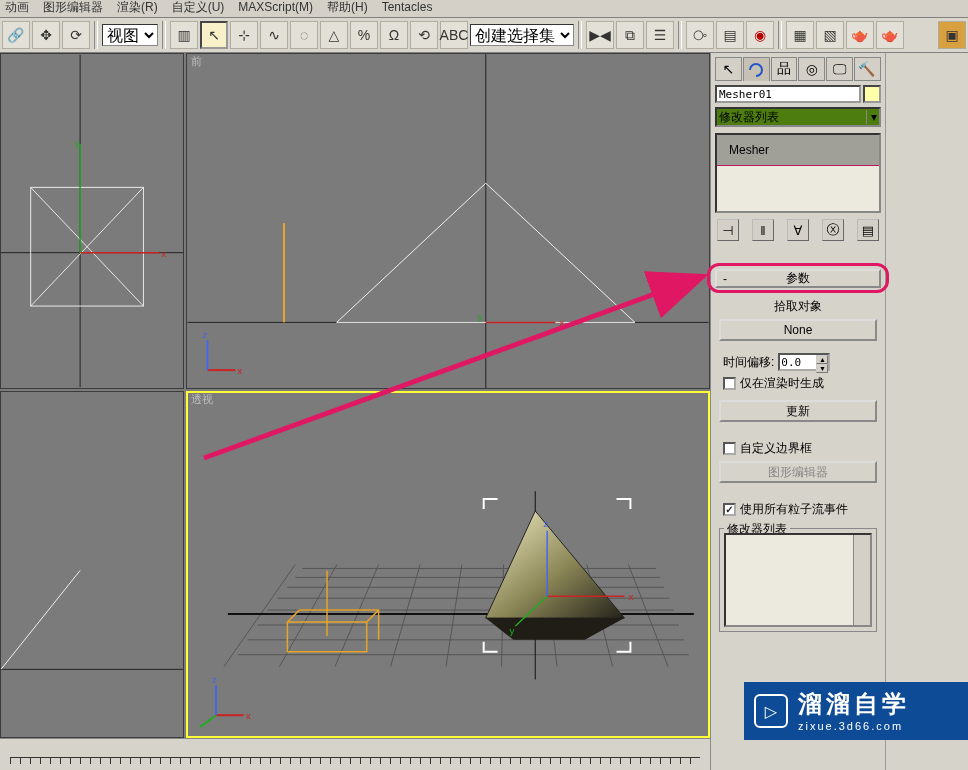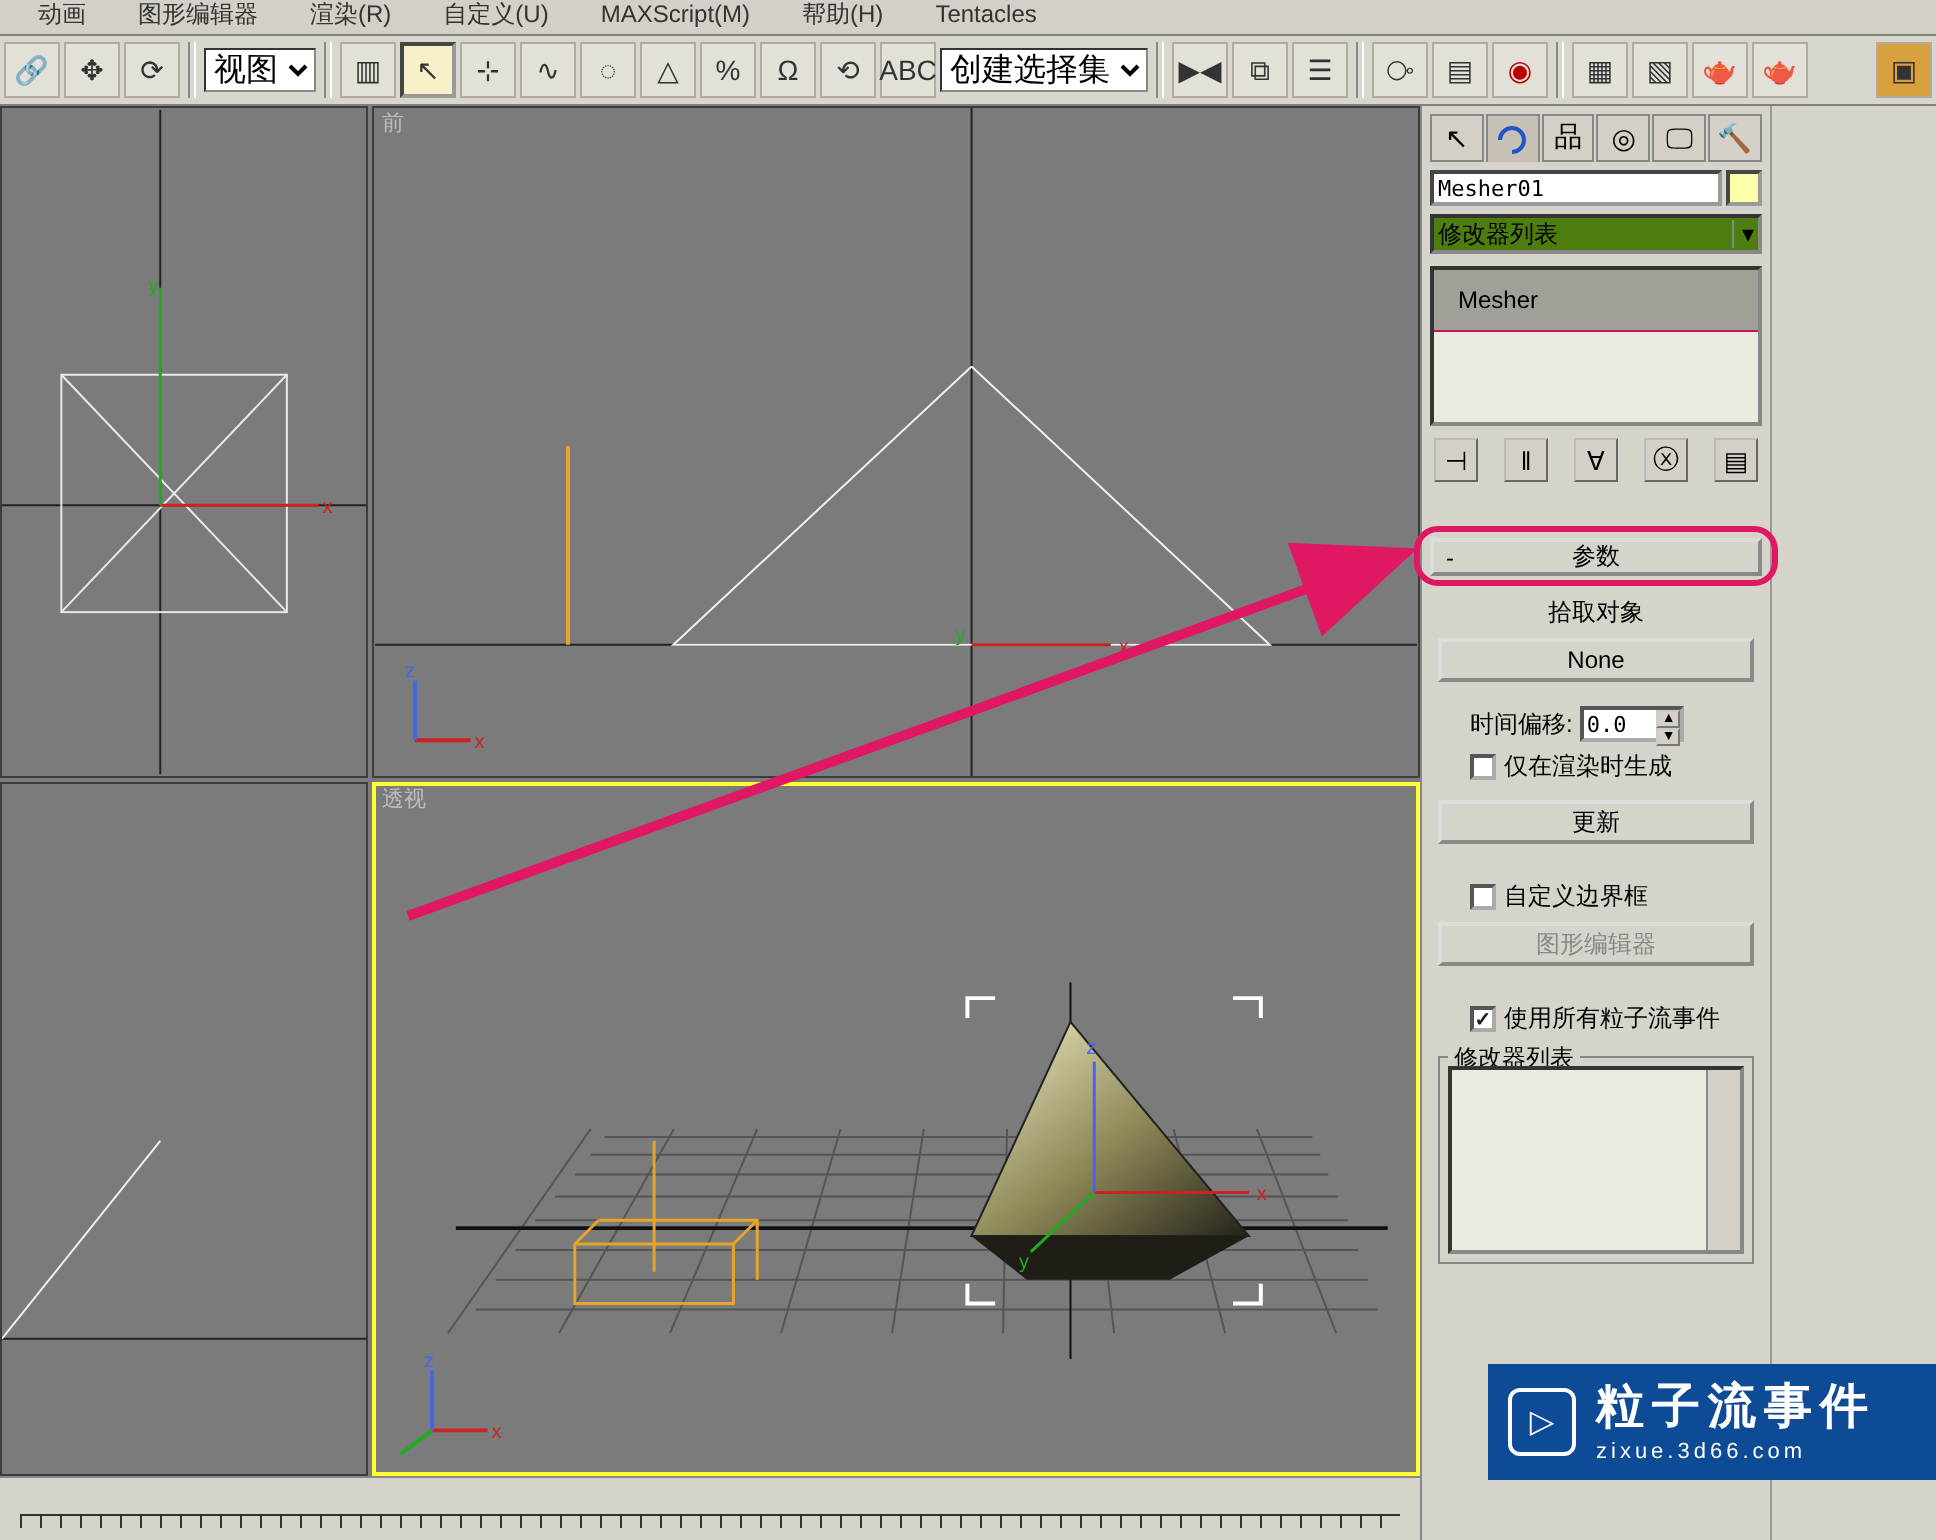--- a/index.html
+++ b/index.html
@@ -7,22 +7,22 @@
     width: 968px;
     height: 770px;
     font-family: "SimSun", "宋体", Arial, sans-serif;
     font-size: 12px;
     background: #c0c0c0;
     overflow: hidden;
     position: relative;
   }
   .menubar {
     display: flex;
-    gap: 18px;
-    padding: 0 4px 3px 15px;
+    gap: 6px;
+    padding: 0 4px 3px 1px;
     background: #d4d0c8;
     height: 17px;
     align-items: center;
   }
   .menubar span { padding: 0 4px; color: #333; font-size: 12px;}
   .toolbar {
     display: flex;
     align-items: center;
     background: #d8d6cd;
     border-top: 1px solid #808080;
@@ -216,21 +216,21 @@
     width: 100%;
     height: 22px;
     border: 2px outset #ddd;
     background: #d6d3ca;
     display: flex;
     align-items: center;
     justify-content: center;
     font-size: 12px;
   }
   .wbtn.disabled { color: #888; }
-  .row { display: flex; align-items: center; margin: 4px 16px; gap: 4px;}
+  .row { display: flex; align-items: center; margin: 4px 4px; gap: 4px;}
   .spinner {
     display: flex;
     border: 2px inset #aaa;
     background: #fff;
     height: 18px;
     width: 52px;
   }
   .spinner input {
     border: none;
     width: 36px;
@@ -581,16 +581,16 @@
     <marker id="ahead" markerWidth="14" markerHeight="14" refX="11" refY="5" orient="auto">
       <polygon points="0,0 12,5 0,10" fill="#e01863"></polygon>
     </marker>
   </defs>
   <line x1="20" y1="198" x2="520" y2="16" stroke="#e01863" stroke-width="5" marker-end="url(#ahead)"></line>
 </svg>
 
 <div class="watermark">
   <div class="playcirc">▷</div>
   <div class="wm-txt">
-    <span class="wm-big">粒子流事件</span>
+    <span class="wm-big">溜溜自学</span>
     <span class="wm-small">zixue.3d66.com</span>
   </div>
 </div>
 
 </body></html>

